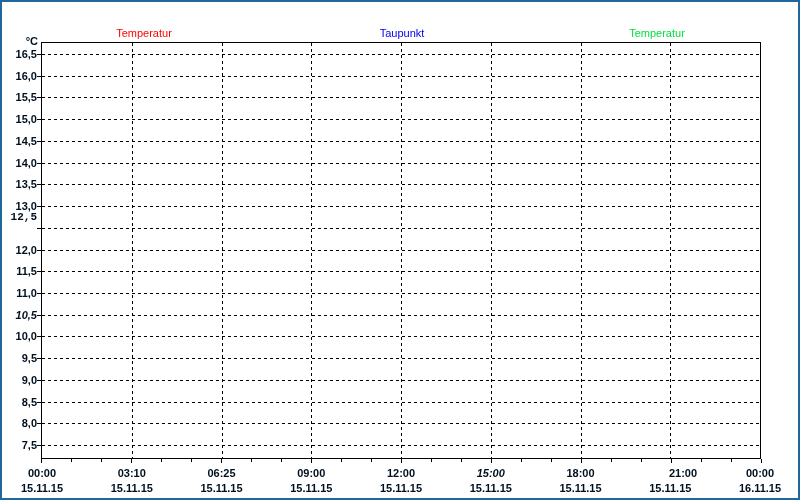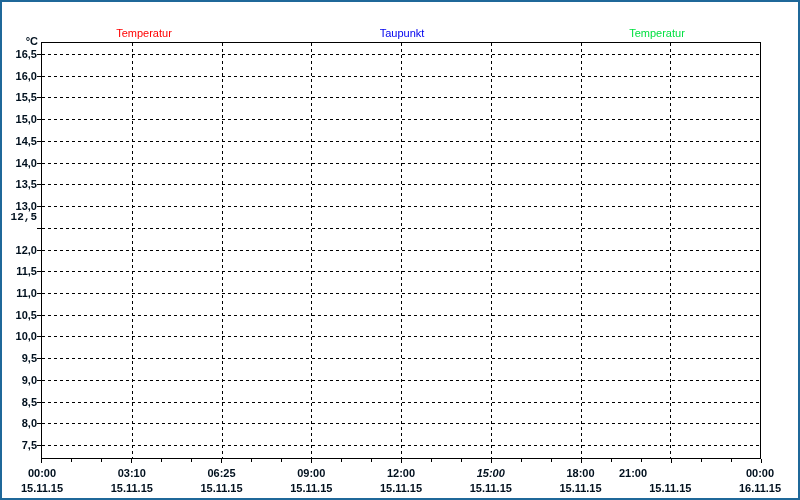--- a/index.html
+++ b/index.html
@@ -85,21 +85,21 @@
       <div class="ytick-label" style="top: 49.4px;">15,5</div>
       <div class="ytick-label" style="top: 71.2px;">15,0</div>
       <div class="ytick-label" style="top: 92.9px;">14,5</div>
       <div class="ytick-label" style="top: 114.6px;">14,0</div>
       <div class="ytick-label" style="top: 136.3px;">13,5</div>
       <div class="ytick-label" style="top: 158.1px;">13,0</div>
       <div class="ytick-label" style="top: 169px; font-family: Liberation Mono, monospace;">12,5</div>
       <div class="ytick-label" style="top: 201.5px;">12,0</div>
       <div class="ytick-label" style="top: 223.2px;">11,5</div>
       <div class="ytick-label" style="top: 244.9px;">11,0</div>
-      <div class="ytick-label" style="top: 266.7px;">10,5</div>
+      <div class="ytick-label" style="top: 266.7px; font-style: italic;">10,5</div>
       <div class="ytick-label" style="top: 288.4px;">10,0</div>
       <div class="ytick-label" style="top: 310.1px; text-align: right;">9,5</div>
       <div class="ytick-label" style="top: 331.8px;">9,0</div>
       <div class="ytick-label" style="top: 353.6px;">8,5</div>
       <div class="ytick-label" style="top: 375.3px;">8,0</div>
       <div class="ytick-label" style="top: 397px;">7,5</div>
     </div>
   <div id="yaxis">
       <div class="ytick" style="top: 12px;"></div>
       <div class="ytick" style="top: 33.7px;"></div>
@@ -186,18 +186,18 @@
       <div class="xtick-time" style="left: 179.5px;">06:25</div>
       <div class="xtick-date" style="left: 179.5px;">15.11.15</div>
       <div class="xtick-time" style="left: 269.3px;">09:00</div>
       <div class="xtick-date" style="left: 269.3px;">15.11.15</div>
       <div class="xtick-time" style="left: 359px;">12:00</div>
       <div class="xtick-date" style="left: 359px;">15.11.15</div>
       <div class="xtick-time" style="left: 448.8px; font-style: italic;">15:00</div>
       <div class="xtick-date" style="left: 448.8px;">15.11.15</div>
       <div class="xtick-time" style="left: 538.5px;">18:00</div>
       <div class="xtick-date" style="left: 538.5px;">15.11.15</div>
-      <div class="xtick-time" style="left: 591px;">21:00</div>
+      <div class="xtick-time" style="left: 641px;">21:00</div>
       <div class="xtick-date" style="left: 628.3px;">15.11.15</div>
       <div class="xtick-time" style="left: 718px;">00:00</div>
       <div class="xtick-date" style="left: 718px;">16.11.15</div>
     </div>
 </div>
 
 </body></html>

